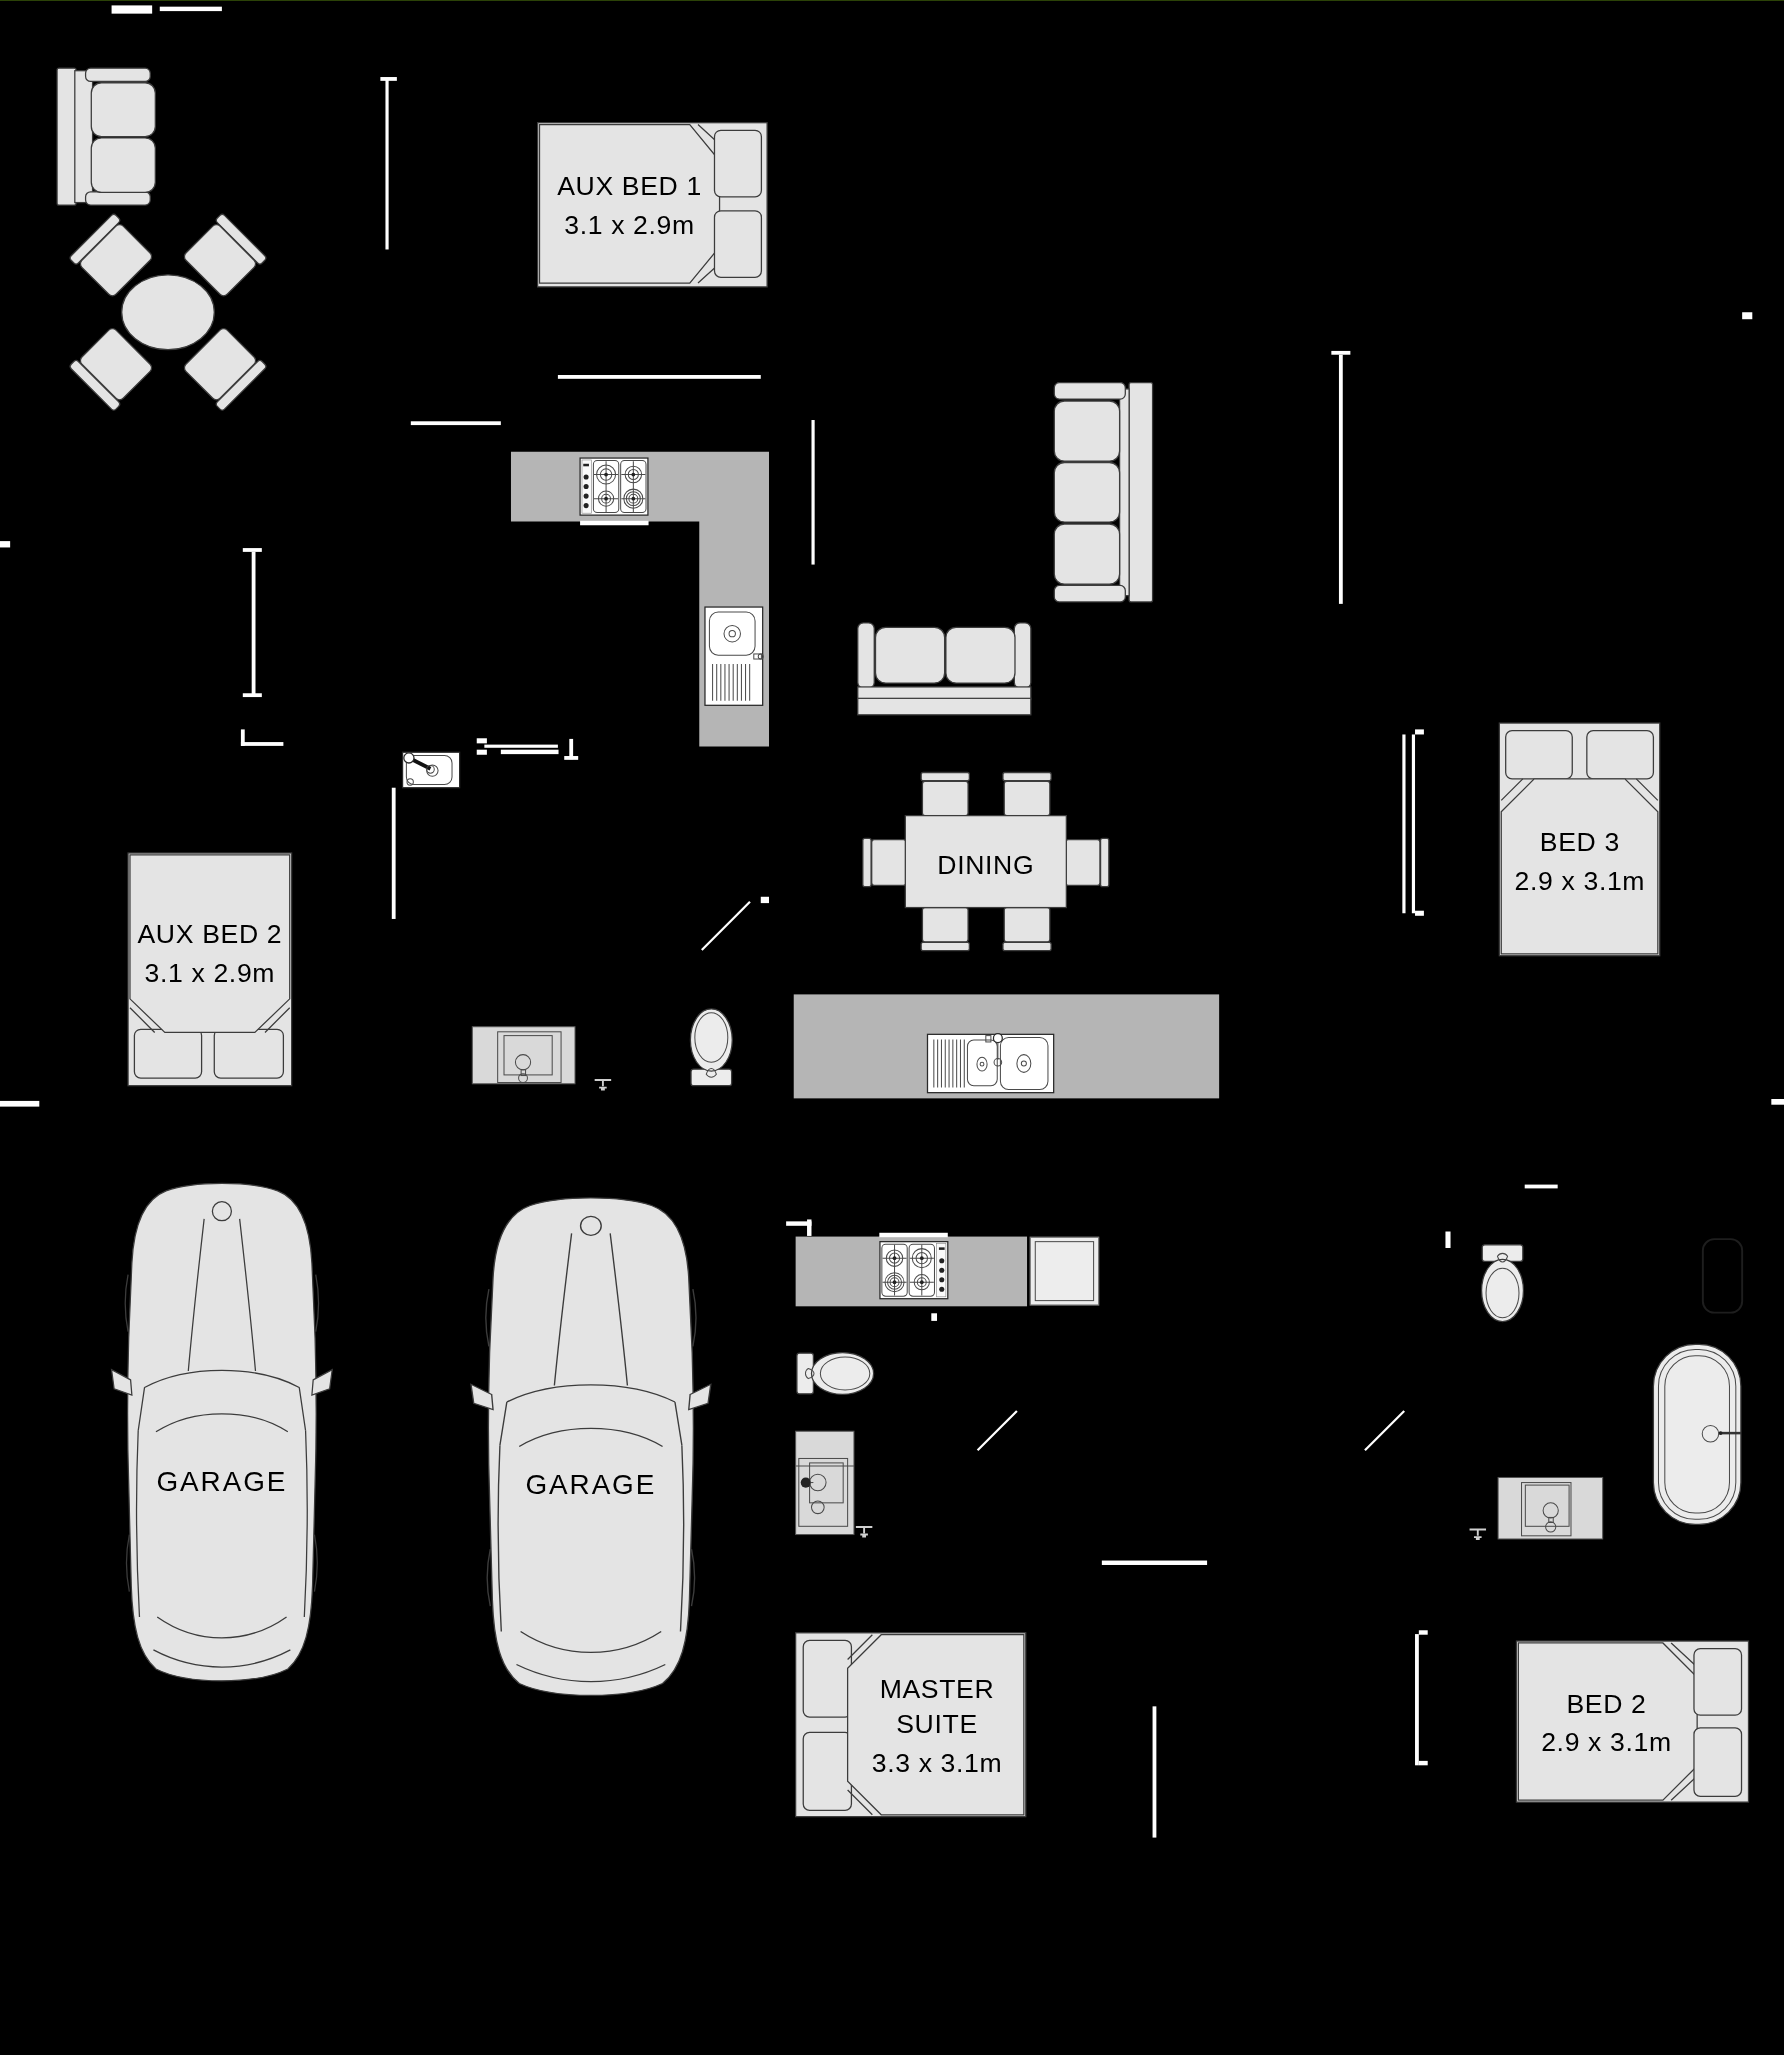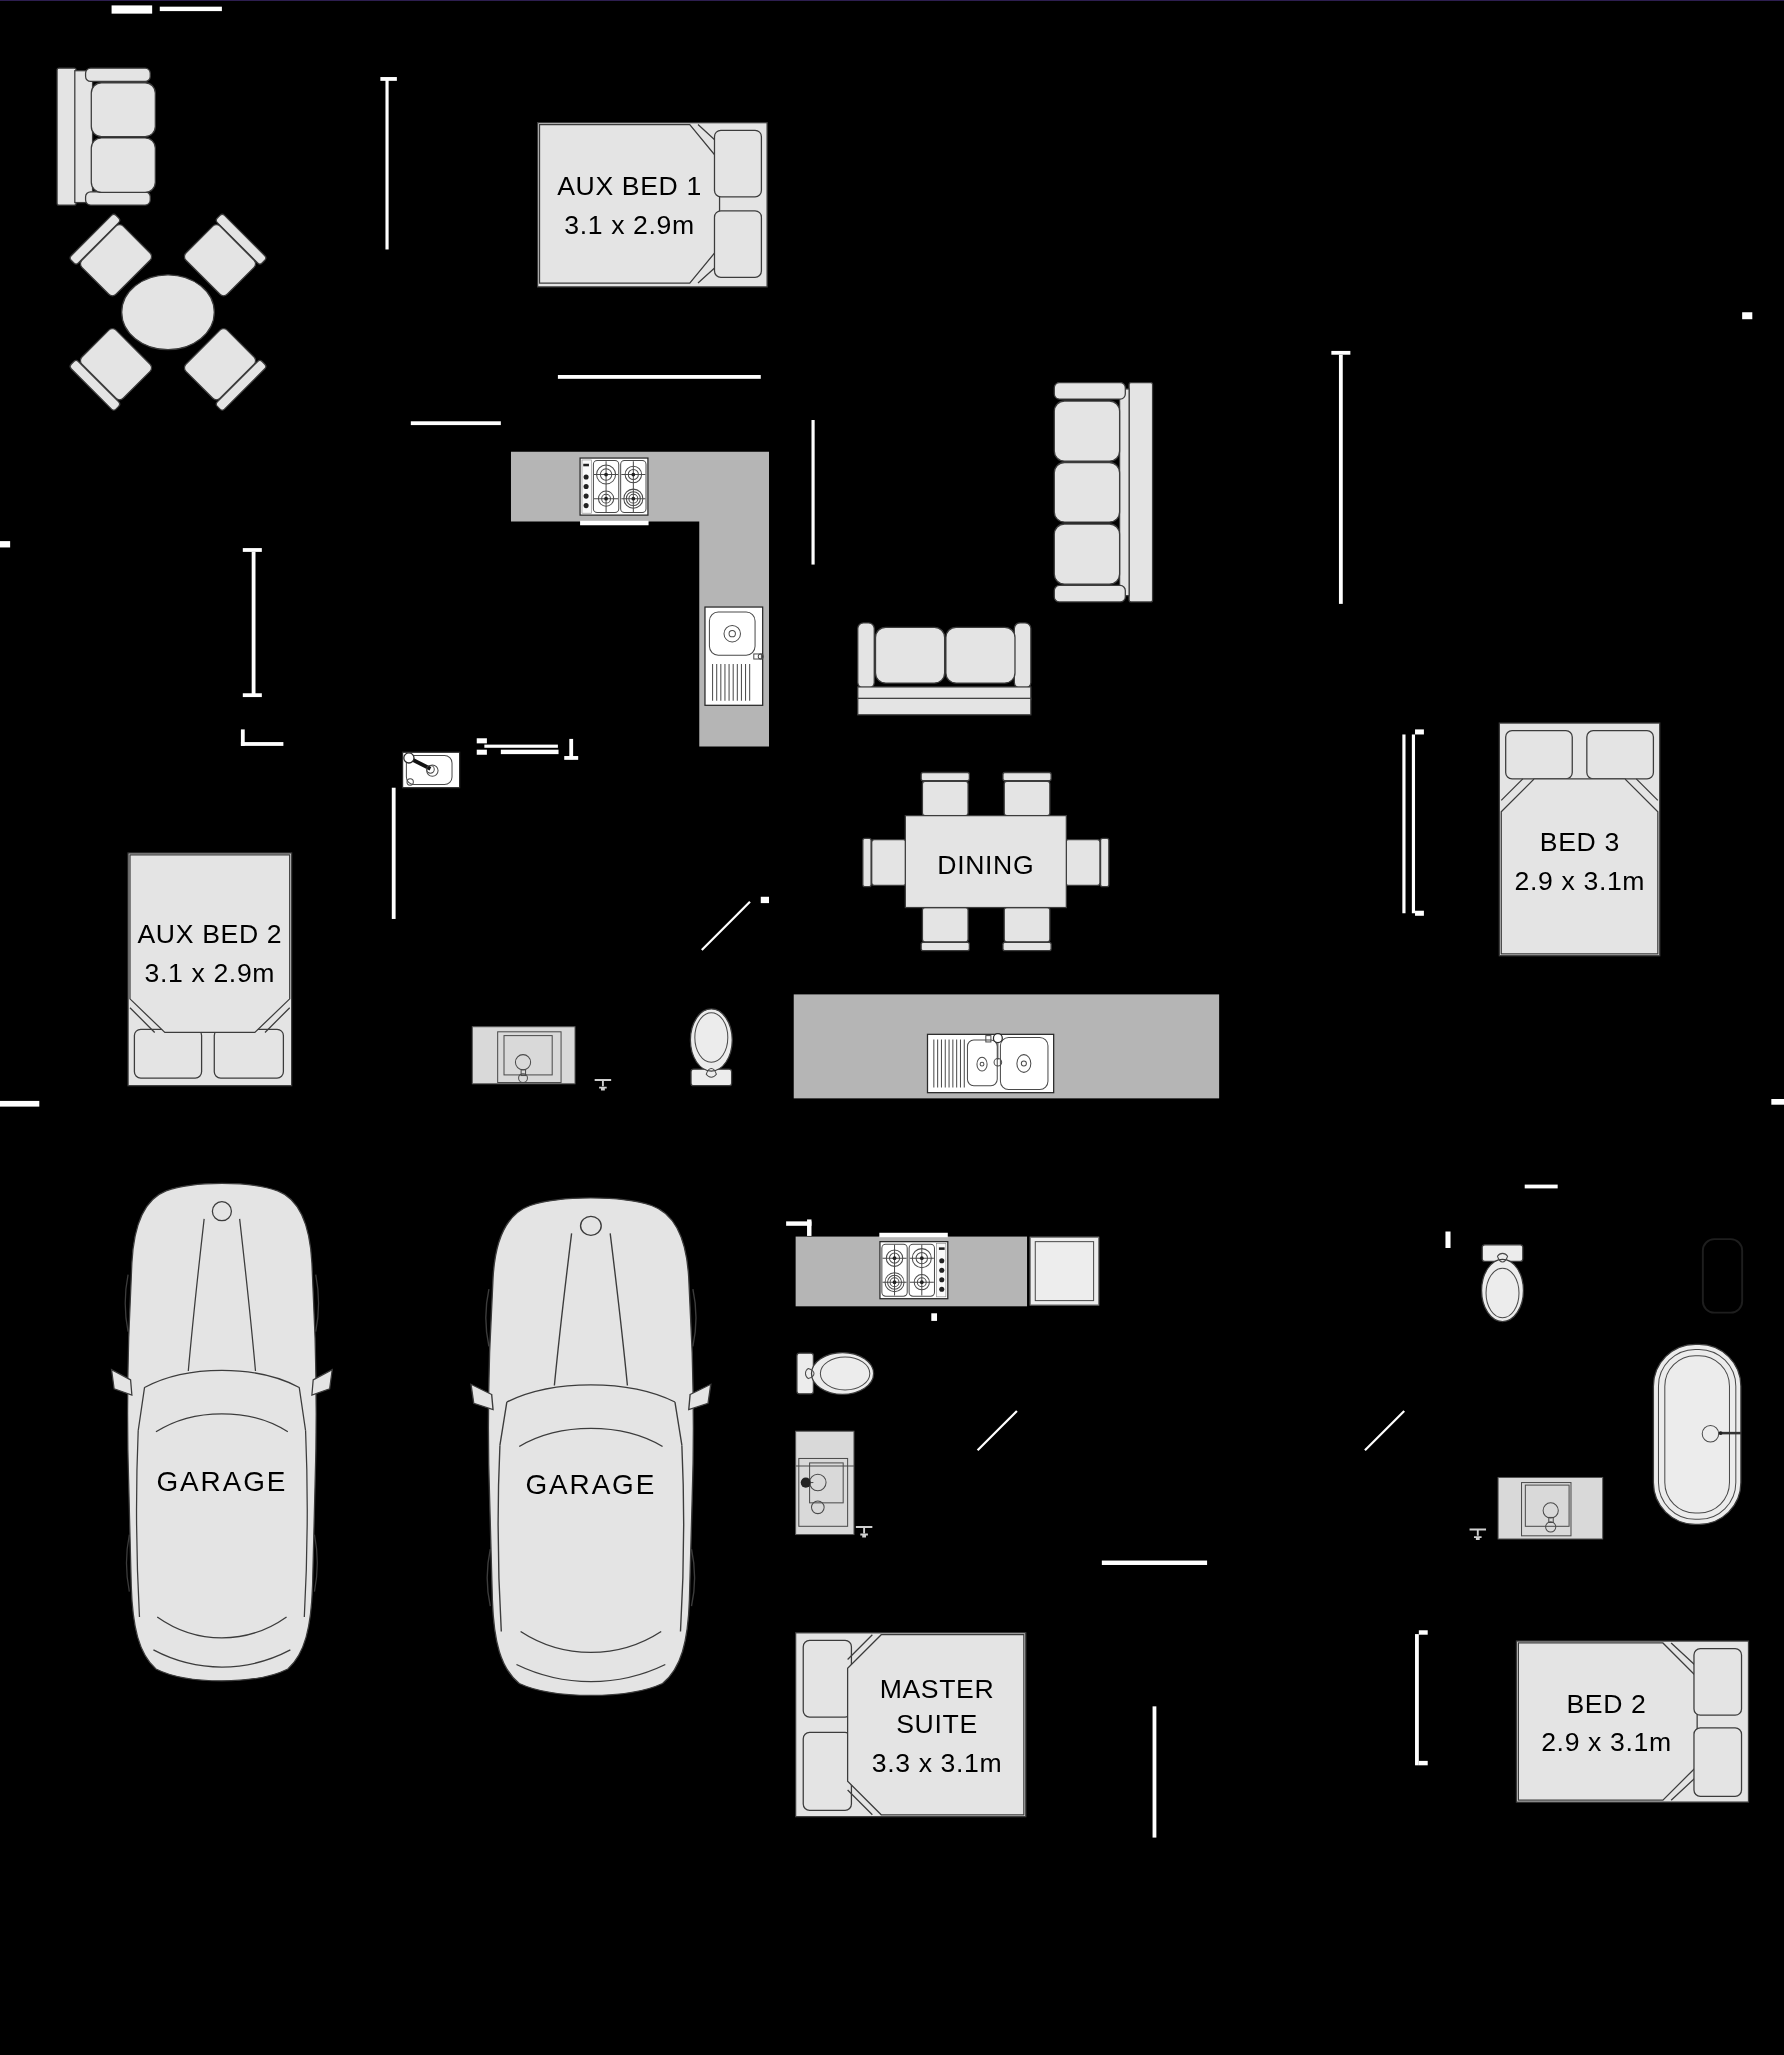--- a/index.html
+++ b/index.html
@@ -1,16 +1,16 @@
 <!DOCTYPE html>
 <html style="font-size:10px"><head>
 <meta charset="utf-8">
 <style>
   html,body{margin:0;padding:0;background:#000;}
-  .plan-wrap{width:1784px;height:1983px;background:#8b5cf6;position:relative;overflow:hidden;}
+  .plan-wrap{width:1784px;height:1983px;background:#84cc16;position:relative;overflow:hidden;}
   svg{display:block}
   .furn{fill:#e4e4e4;stroke:#3c3c3c;stroke-width:2px;}
   .ln{stroke:#3c3c3c;fill:none;stroke-width:2px;}
   .counter{fill:#b5b5b5;stroke:none;}
   .fix{fill:#ffffff;stroke:#2a2a2a;stroke-width:2px;}
   .fixl{fill:none;stroke:#4a4a4a;stroke-width:1.6px;}
   .fixg{fill:#ececec;stroke:#3c3c3c;stroke-width:2px;}
   .van{fill:#d9d9d9;stroke:#555;stroke-width:1.6px;}
   .wall{fill:#ffffff;stroke:none;}
   .door{stroke:#ffffff;stroke-width:3.5px;fill:none;}

